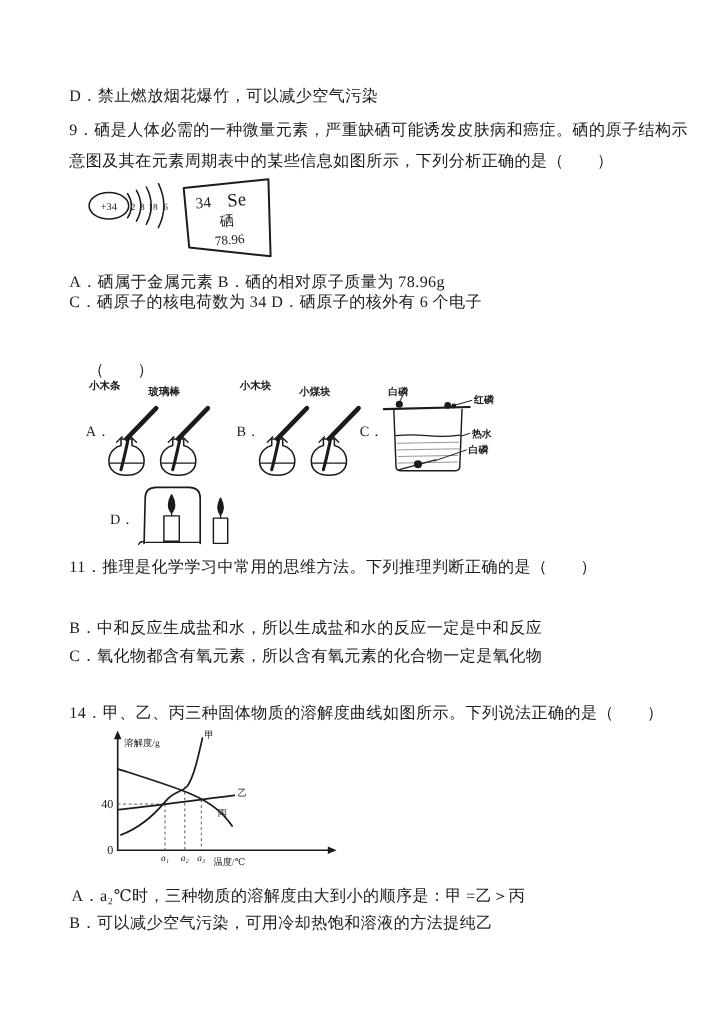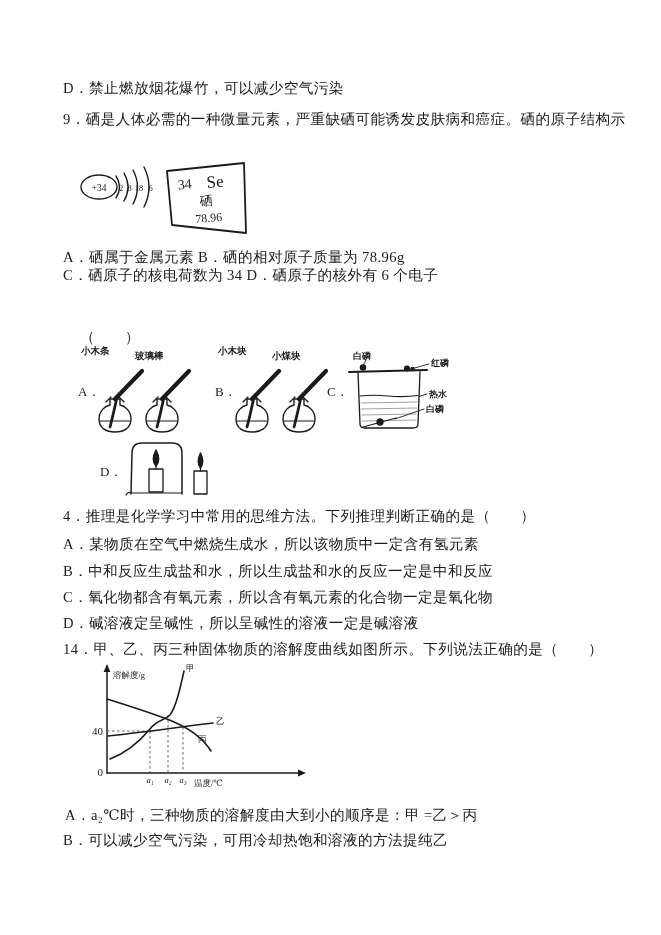--- a/index.html
+++ b/index.html
@@ -24,20 +24,21 @@
   .sk{stroke:#1b1b1b;fill:none;stroke-linecap:round;stroke-linejoin:round;}
 </style>
 </head>
 <body>
 
 <div class="page">
 
   <div class="tline" style="left:63px;top:80px">D．禁止燃放烟花爆竹，可以减少空气污染</div>
 
   <div class="tline" style="left:63px;top:111px">9．硒是人体必需的一种微量元素，严重缺硒可能诱发皮肤病和癌症。硒的原子结构示</div>
+  <div class="tline" style="left:63px;top:139px">意图及其在元素周期表中的某些信息如图所示，下列分析正确的是（　　）</div>
 
   <svg style="left:72px;top:158px" width="190" height="92" viewBox="0 0 190 92">
     <g class="sk" stroke-width="1.4">
       <ellipse cx="27" cy="29" rx="18" ry="12"></ellipse>
       <path d="M44,18 Q51,29 44,40"></path>
       <path d="M52,15 Q60,29 52,43"></path>
       <path d="M61,12 Q70,29 61,46"></path>
       <path d="M72,9 Q82,29 72,49"></path>
     </g>
     <text x="27" y="32.5" font-size="9.5" text-anchor="middle">+34</text>
@@ -118,25 +119,23 @@
       <path d="M31,57 Q33,53 37,55 L87,55" stroke-width="1.2"></path>
       <rect x="54" y="31" width="14" height="23" stroke-width="1.3"></rect>
       <line x1="61" y1="28" x2="61" y2="31" stroke-width="1.2"></line>
       <path d="M61,12 C57.5,18.5 57,23.5 61,28 C65,23.5 64.5,18.5 61,12 Z" fill="#1b1b1b"></path>
       <rect x="99" y="33" width="13" height="23" stroke-width="1.3"></rect>
       <line x1="105.5" y1="30" x2="105.5" y2="33" stroke-width="1.2"></line>
       <path d="M105.5,15 C102.5,21 102,25.5 105.5,30 C109,25.5 108.5,21 105.5,15 Z" fill="#1b1b1b"></path>
     </g>
   </svg>
 
-  <div class="tline" style="left:63px;top:508px">4．推理是化学学习中常用的思维方法。下列推理判断正确的是（　　）</div>
-  <div class="tline" style="left:63px;top:536px">A．某物质在空气中燃烧生成水，所以该物质中一定含有氢元素</div>
+  <div class="tline" style="left:63px;top:508px">11．推理是化学学习中常用的思维方法。下列推理判断正确的是（　　）</div>
   <div class="tline" style="left:63px;top:563px">B．中和反应生成盐和水，所以生成盐和水的反应一定是中和反应</div>
   <div class="tline" style="left:63px;top:589px">C．氧化物都含有氧元素，所以含有氧元素的化合物一定是氧化物</div>
-  <div class="tline" style="left:63px;top:615px">D．碱溶液定呈碱性，所以呈碱性的溶液一定是碱溶液</div>
 
   <div class="tline" style="left:63px;top:641px">14．甲、乙、丙三种固体物质的溶解度曲线如图所示。下列说法正确的是（　　）</div>
 
   <svg style="left:70px;top:663px" width="250" height="140" viewBox="0 0 250 140">
     <g class="sk" stroke-width="1.5">
       <line x1="37" y1="6" x2="37" y2="110"></line>
       <polygon points="37,1 33.6,9 40.4,9" fill="#1b1b1b" stroke="none"></polygon>
       <line x1="37" y1="110" x2="231" y2="110"></line>
       <polygon points="236,110 228,106.6 228,113.4" fill="#1b1b1b" stroke="none"></polygon>
     </g>

